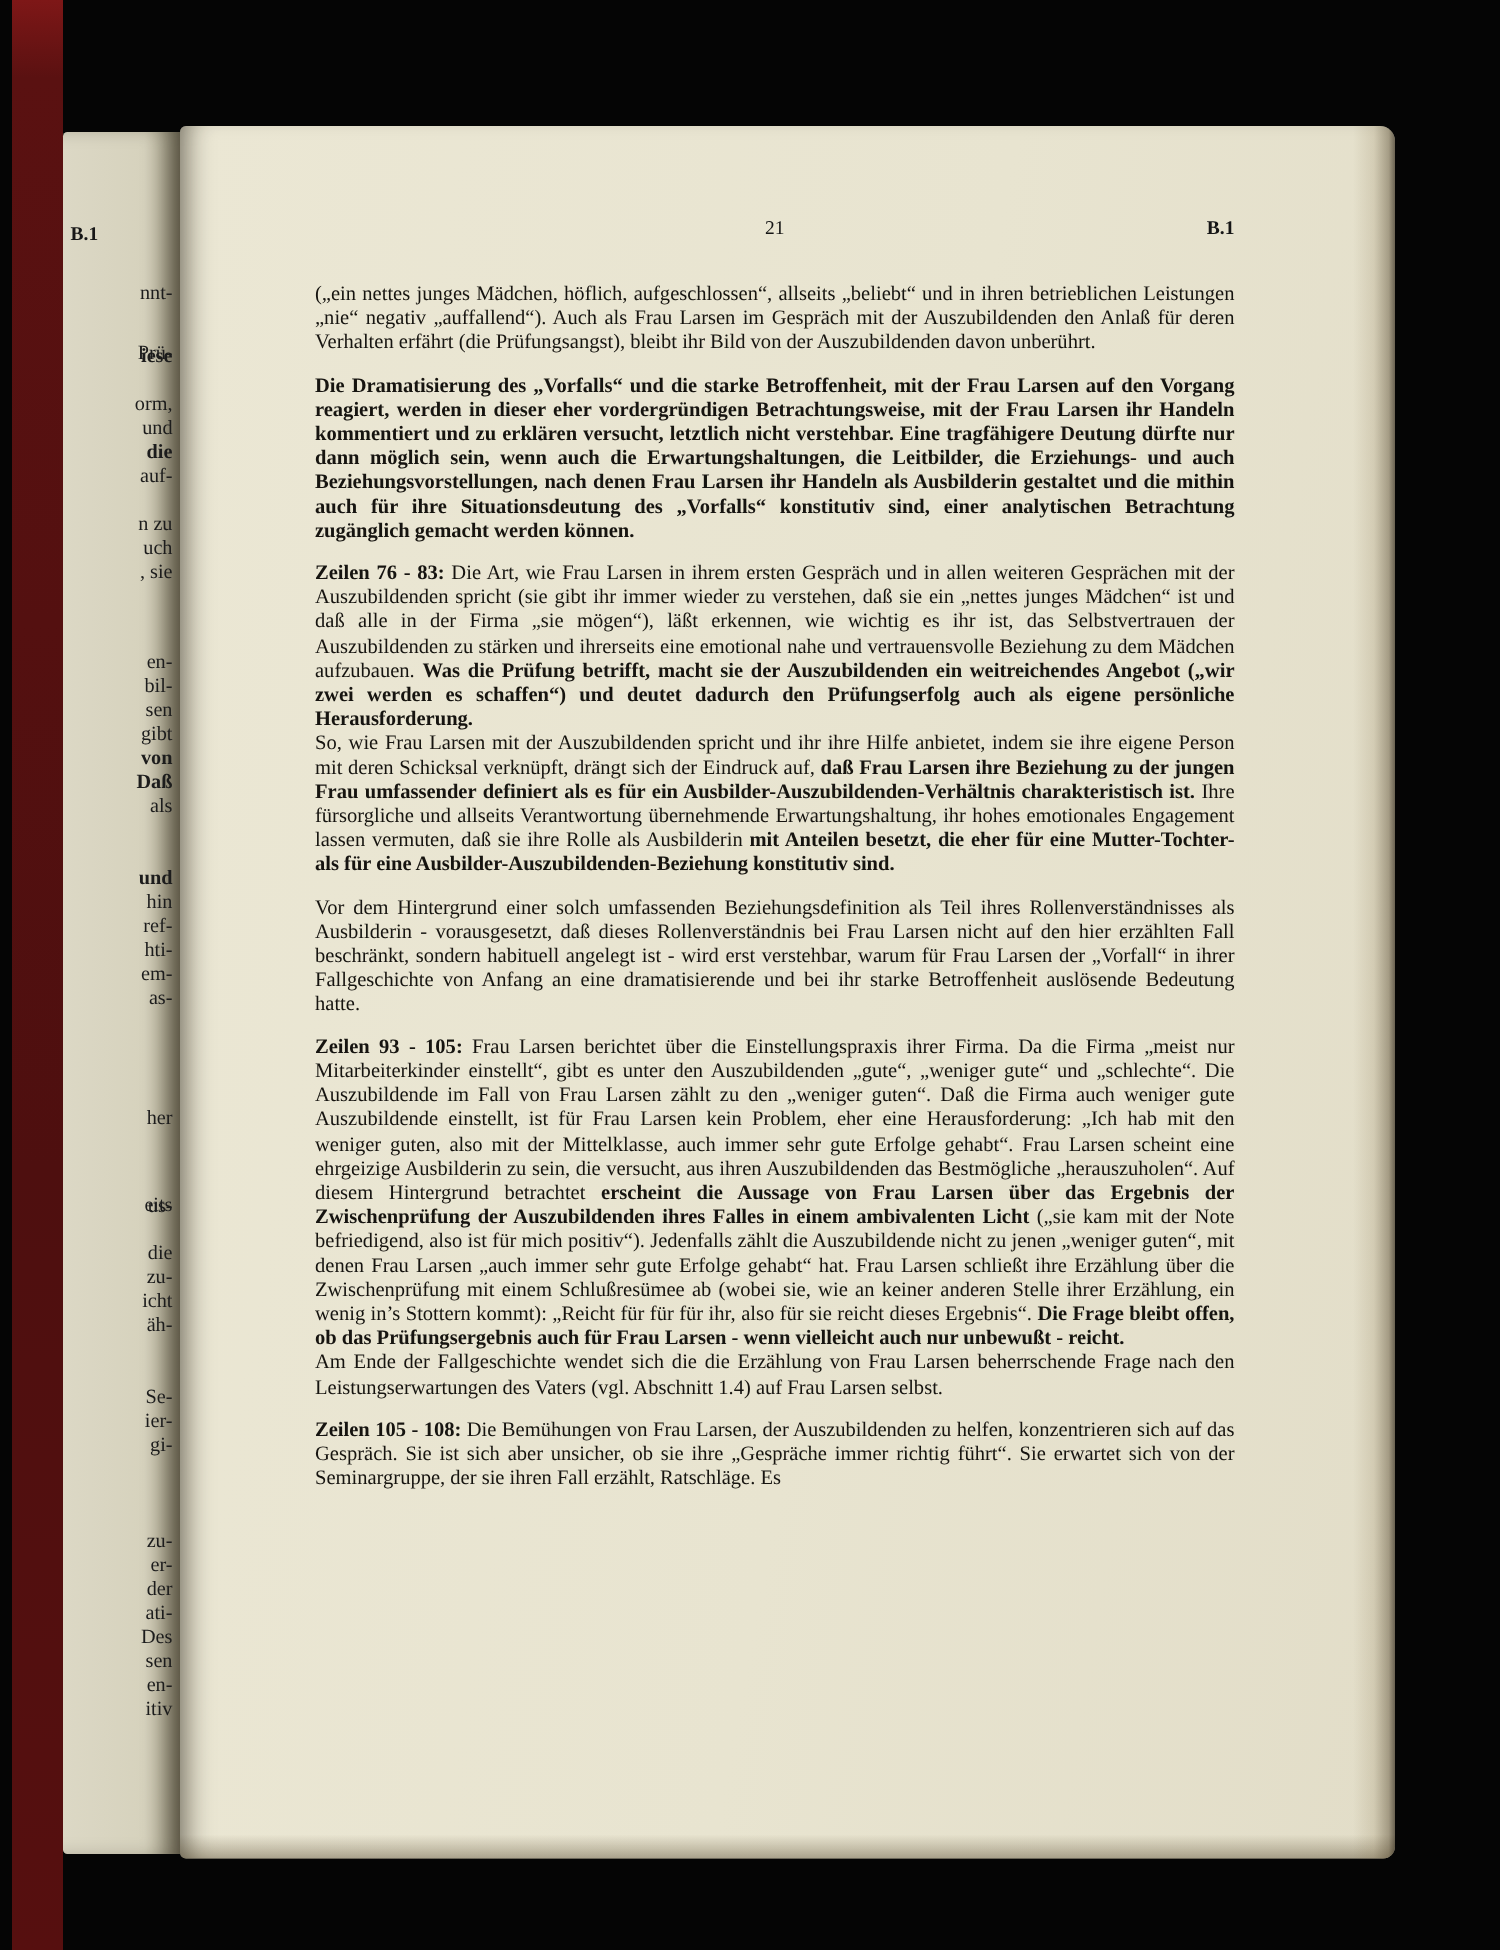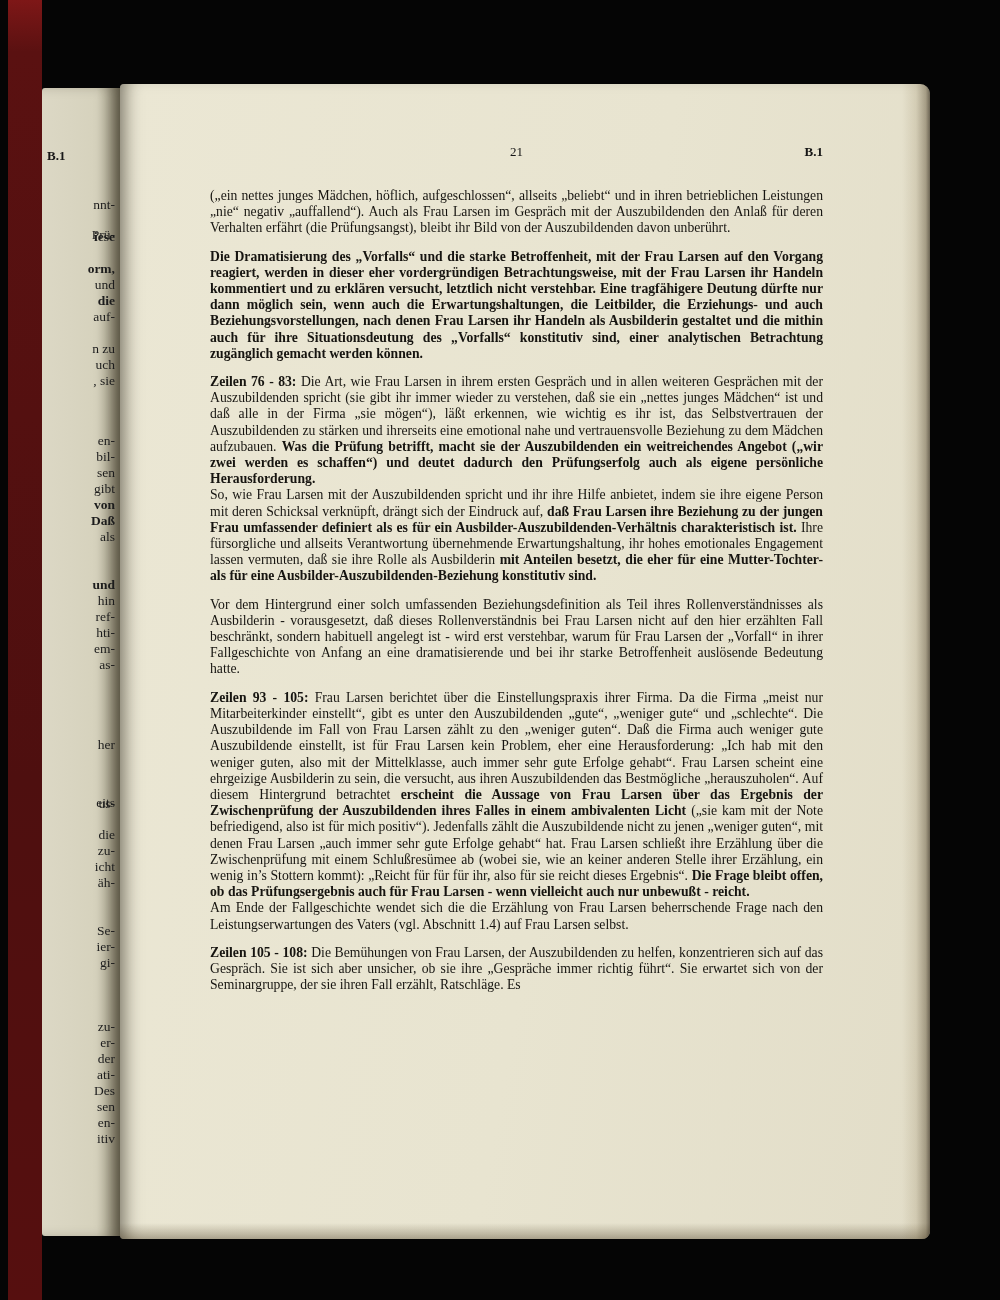--- a/index.html
+++ b/index.html
@@ -70,24 +70,24 @@
 </head>
 <body>
 
 <div class="canvas">
 
   <div class="spine"></div>
 
   <div class="left-page">
     <span class="left-header">B.1</span>
     <div id="left-frags">
-        <span class="left-frag" style="top: 109px;">nnt-</span>
+        <span class="left-frag" style="top: 99px;">nnt-</span>
         <span class="left-frag" style="top: 139px;">Prü-</span>
         <span class="left-frag" style="top: 141px; font-weight: bold;">iese</span>
-        <span class="left-frag" style="top: 173px; font-weight: bold;">orm,</span>
+        <span class="left-frag" style="top: 173px;">orm,</span>
         <span class="left-frag" style="top: 189px;">und</span>
         <span class="left-frag bold" style="top: 205px;">die</span>
         <span class="left-frag" style="top: 221px;">auf-</span>
         <span class="left-frag" style="top: 253px;">n zu</span>
         <span class="left-frag" style="top: 269px;">uch</span>
         <span class="left-frag" style="top: 285px;">, sie</span>
         <span class="left-frag" style="top: 345px;">en-</span>
         <span class="left-frag" style="top: 361px;">bil-</span>
         <span class="left-frag" style="top: 377px;">sen</span>
         <span class="left-frag" style="top: 393px;">gibt</span>

